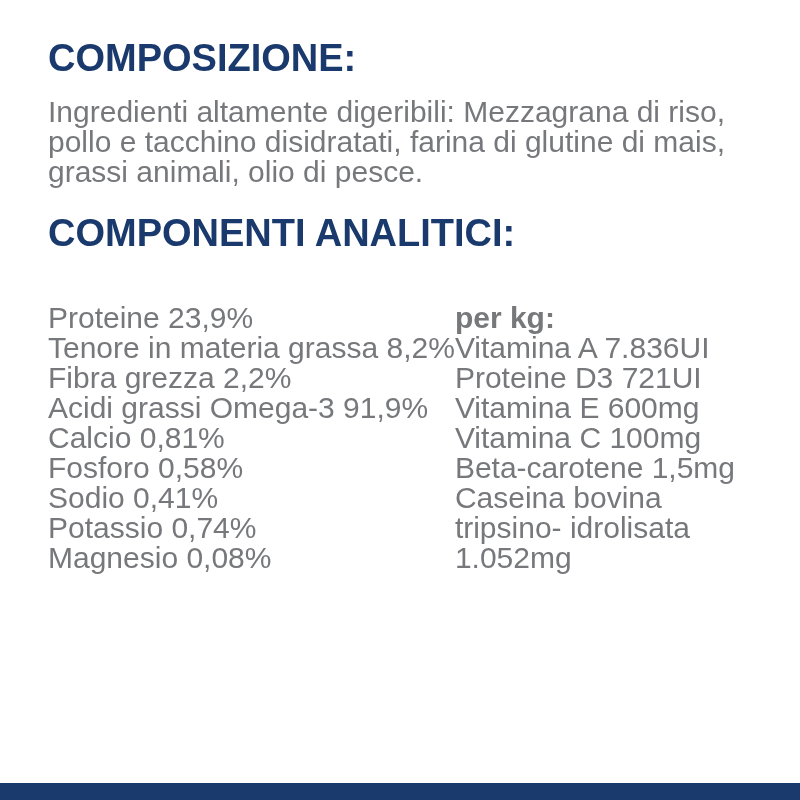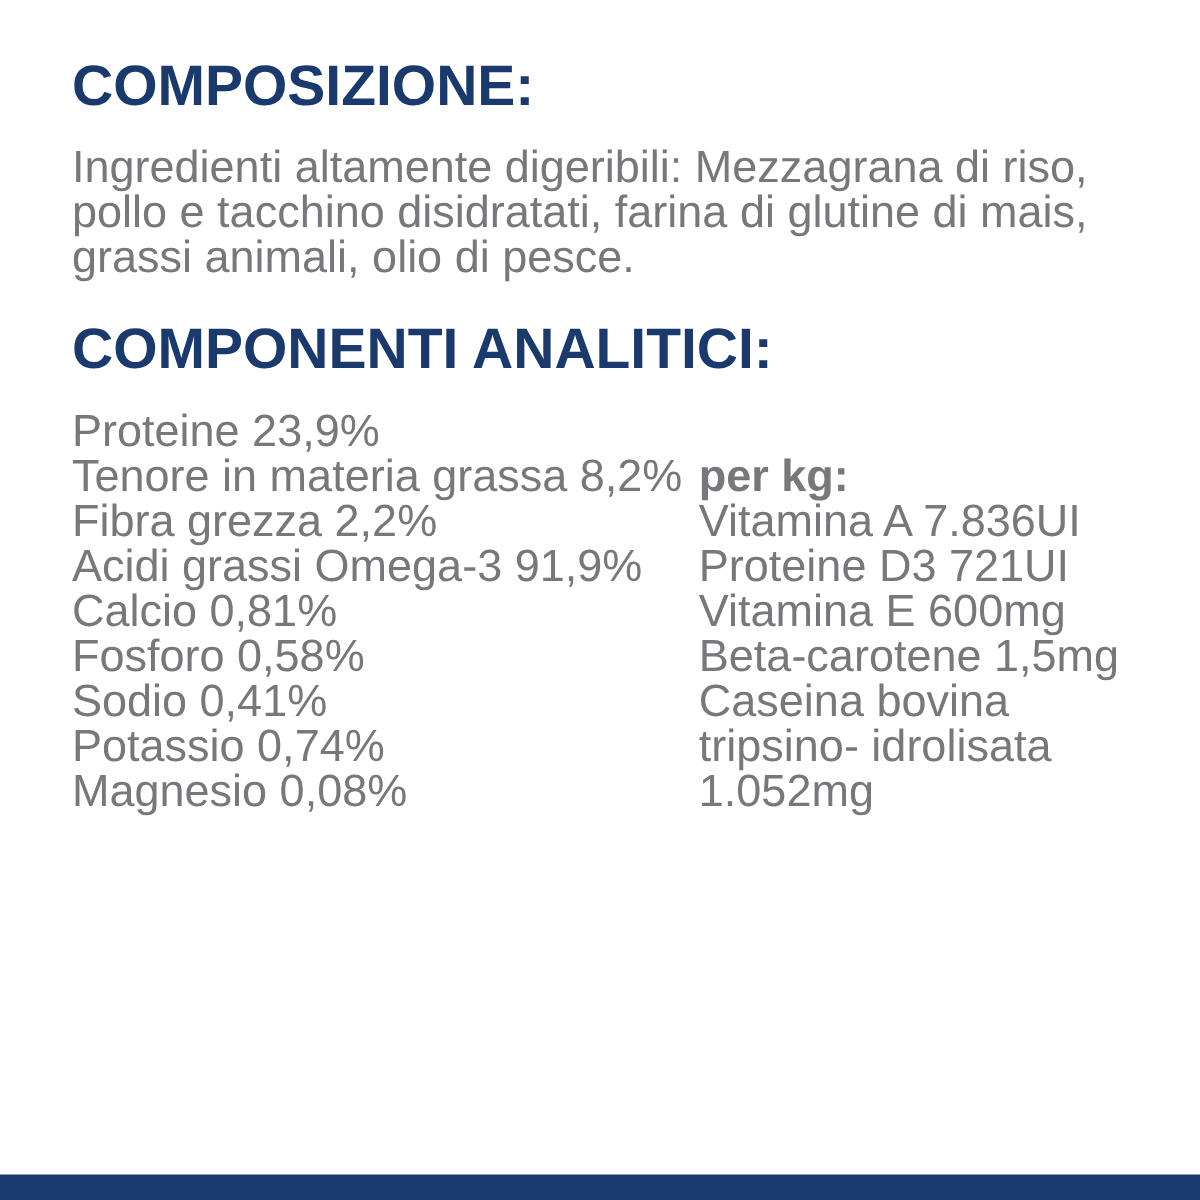--- a/index.html
+++ b/index.html
@@ -37,21 +37,20 @@
     width: 704px;
     color: #77787b;
     font-size: 30px;
     line-height: 30px;
     font-weight: normal;
   }
   .bold-run { font-weight: normal; }
   .columns {
     display: flex;
     align-items: flex-end;
-    gap: 11px;
   }
   .col-left  { width: 422px; }
   .col-right { width: 300px; padding-top: 30px; }
   .line {
     color: #77787b;
     font-size: 30px;
     line-height: 30px;
     white-space: nowrap;
   }
   .line-wrap { white-space: normal; }
@@ -89,20 +88,21 @@
       <div class="line">Sodio 0,41%</div>
       <div class="line">Potassio 0,74%</div>
       <div class="line">Magnesio 0,08%</div>
     </div>
 
     <div class="col-right">
       <div class="line per-kg">per kg:</div>
       <div class="line">Vitamina A 7.836UI</div>
       <div class="line">Proteine D3 721UI</div>
       <div class="line">Vitamina E 600mg</div>
+      <div class="line">Vitamina C 100mg</div>
       <div class="line">Beta-carotene 1,5mg</div>
       <div class="line line-wrap">Caseina bovina tripsino- idrolisata 1.052mg</div>
     </div>
 
   </div>
 </div>
 
 <div class="footer-bar"></div>
 
 </body></html>

